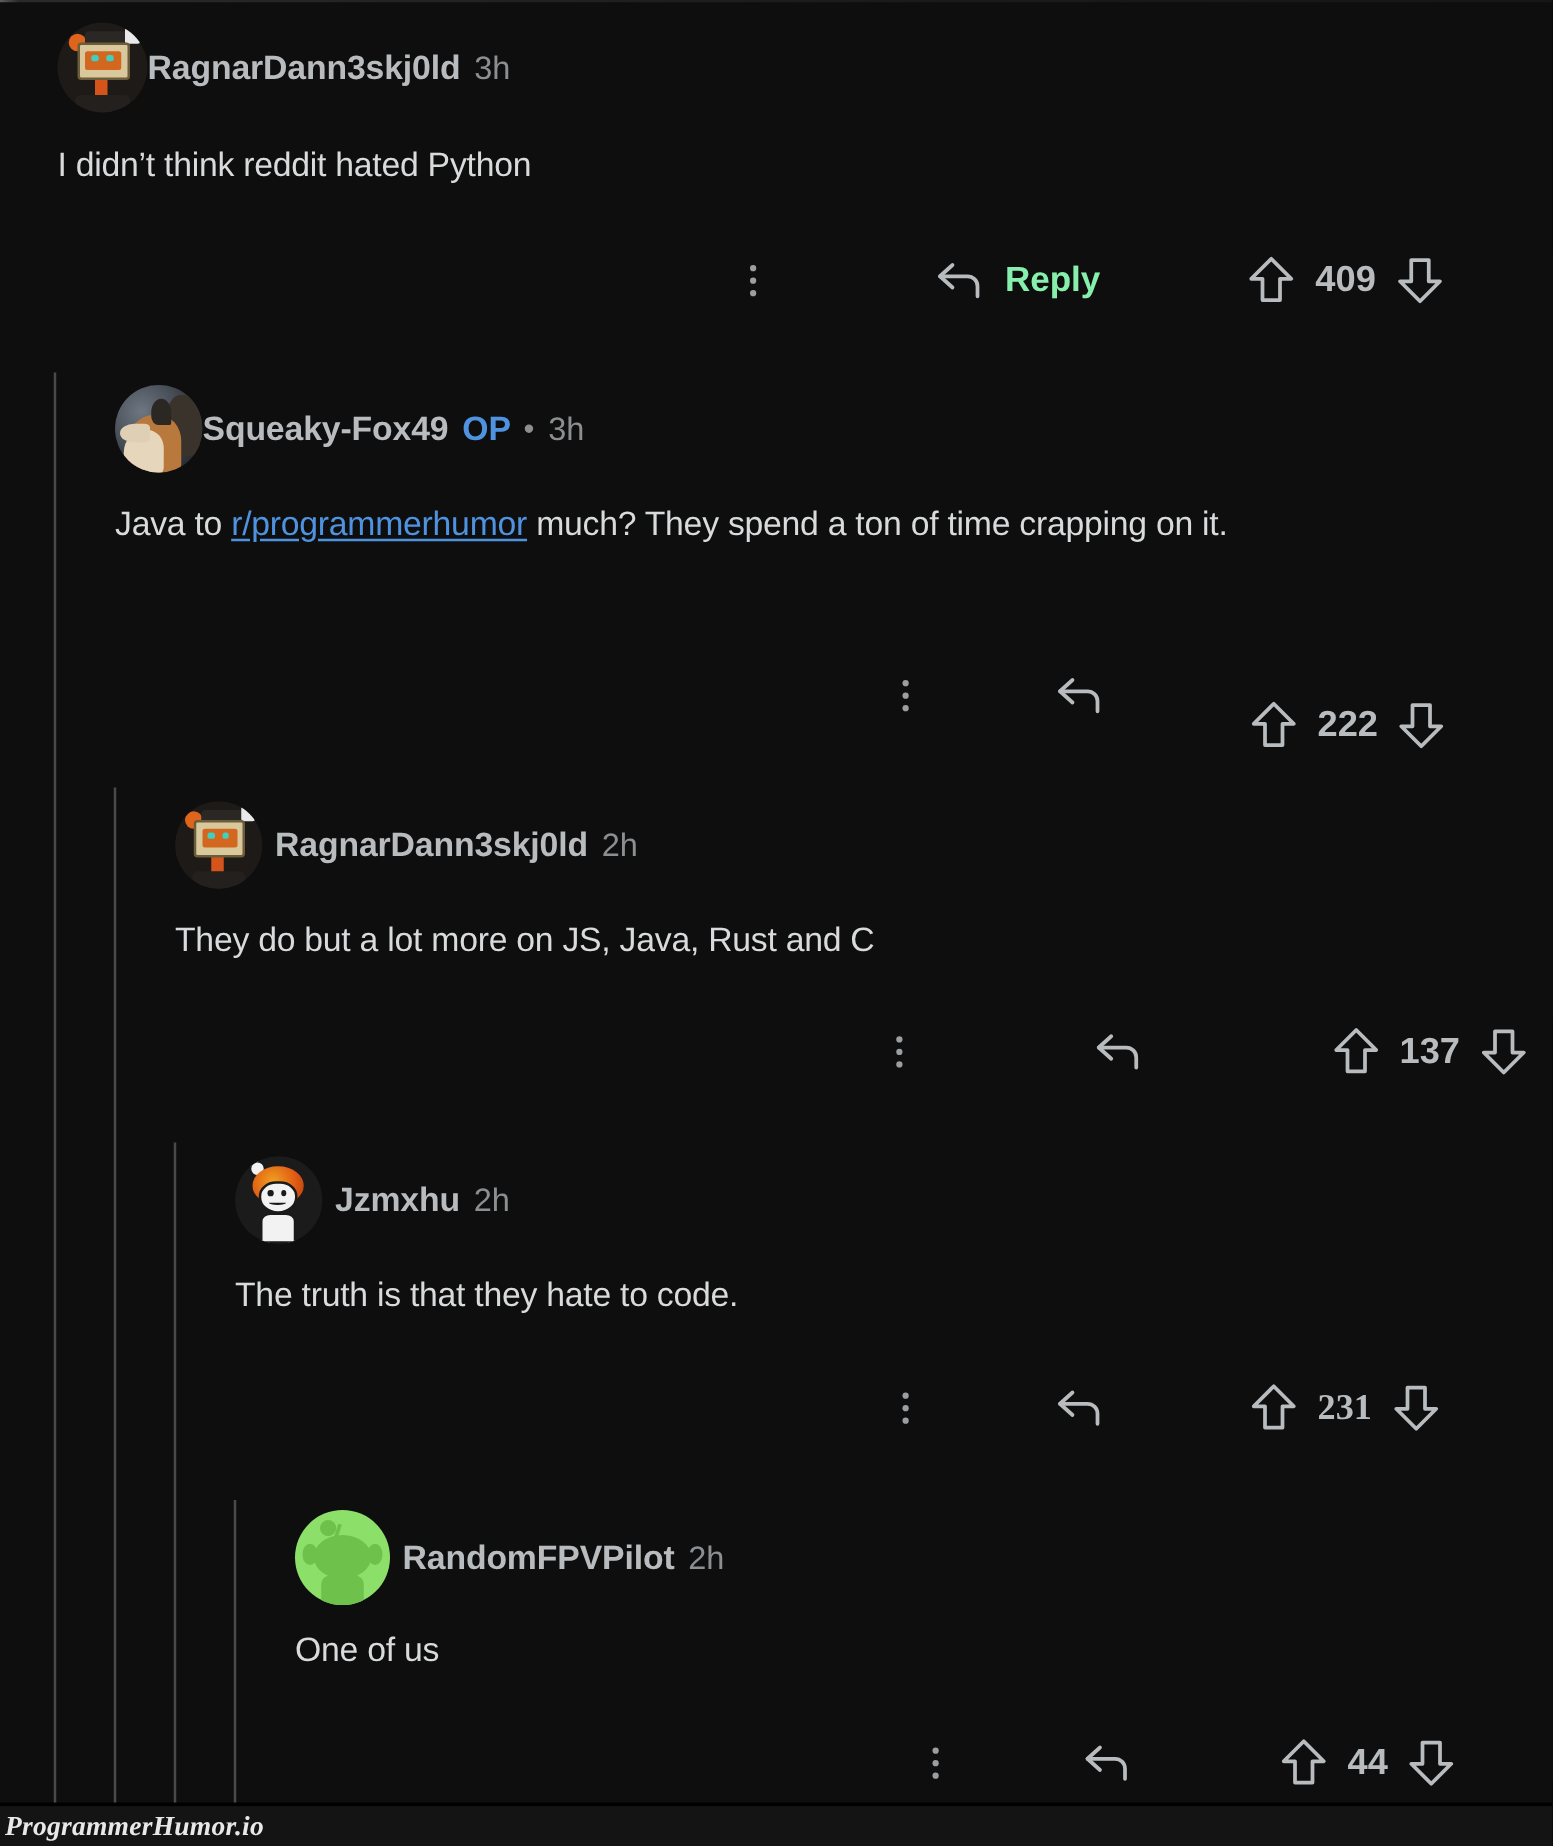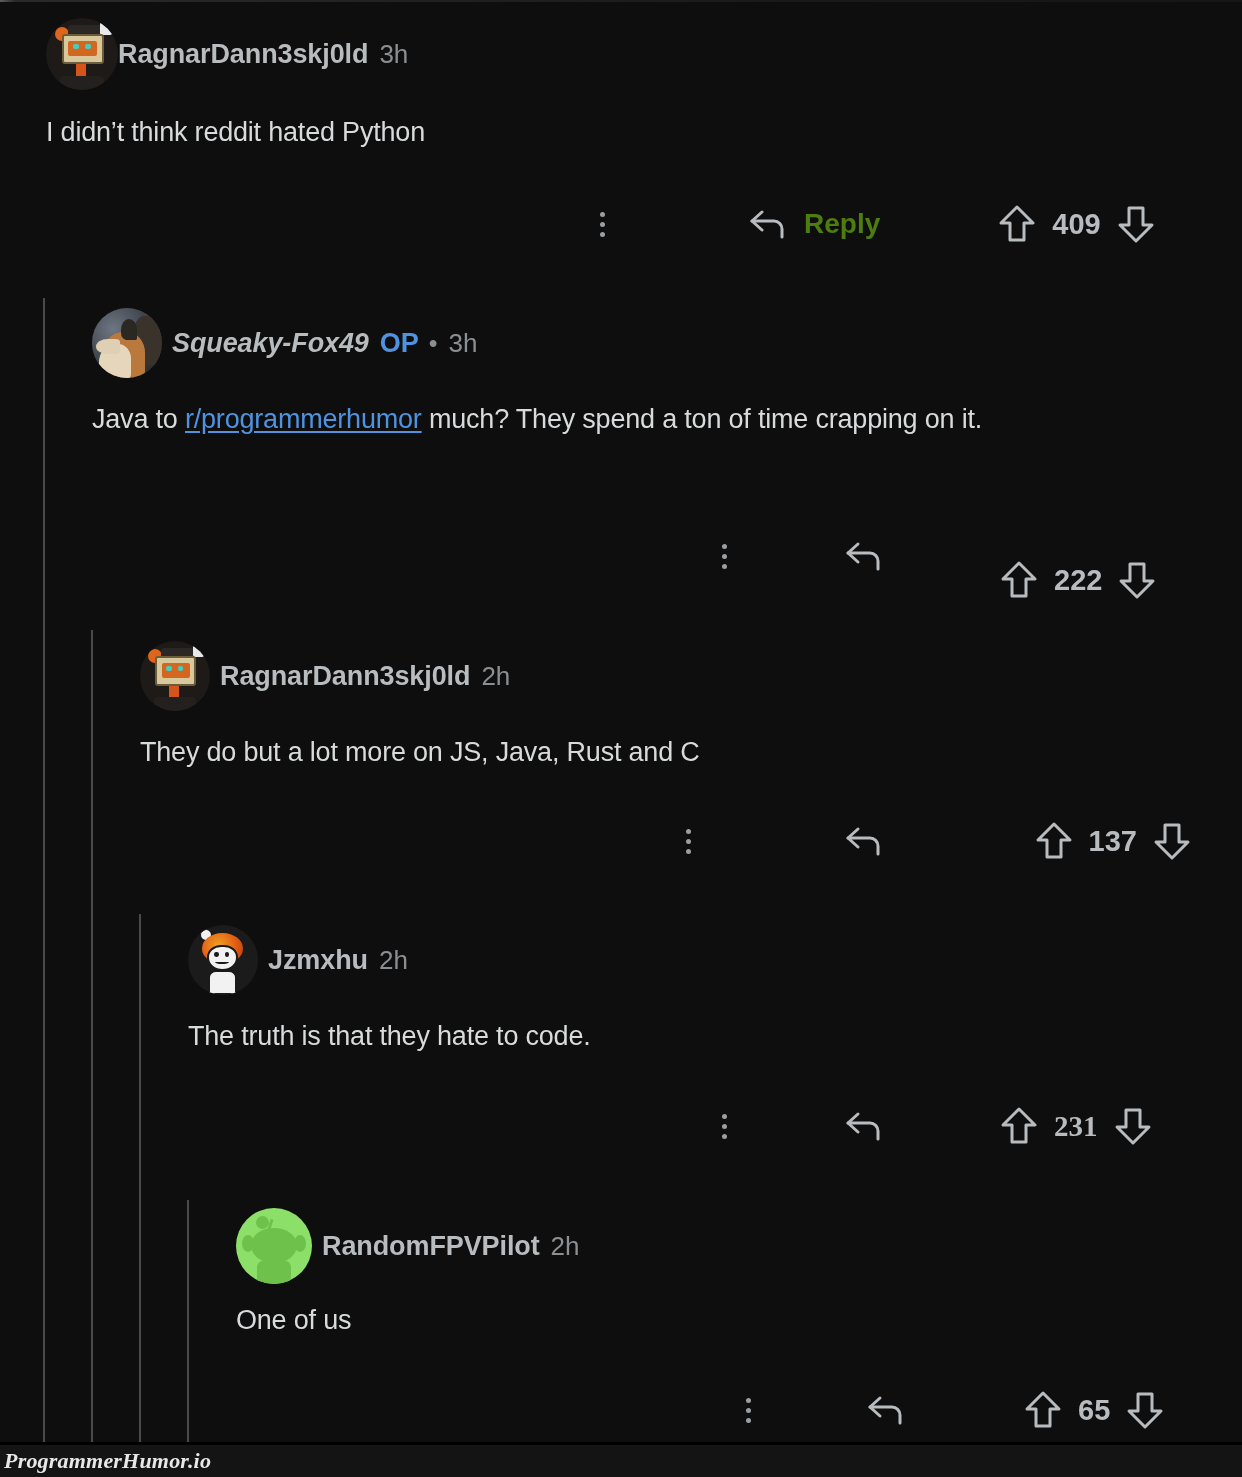--- a/index.html
+++ b/index.html
@@ -127,21 +127,21 @@
   }
 
   .reply-btn {
     display: flex;
     align-items: center;
     gap: 14px;
   }
   .reply-label {
     font-size: 28px;
     font-weight: bold;
-    color: #4d7c0f;
+    color: #86efac;
   }
 
   .vote-group {
     display: flex;
     align-items: center;
     gap: 16px;
   }
   .vote-count {
     font-size: 29px;
     font-weight: bold;
@@ -456,21 +456,21 @@
     <div class="comment" style="left:92px; top:303px; width:1134px;">
       <div class="header-row">
         <div class="avatar av-fox" style="width:70px; height:70px;">
           <div class="bg"></div>
           <div class="dark"></div>
           <div class="body"></div>
           <div class="ear"></div>
           <div class="chest"></div>
           <div class="snout"></div>
         </div>
-        <span class="username" style="margin-left:10px;font-style:italic;">Squeaky-Fox49</span>
+        <span class="username" style="">Squeaky-Fox49</span>
         <span class="op-badge">OP</span>
         <span class="sep-dot">•</span>
         <span class="timestamp">3h</span>
       </div>
       <div class="body-text" style="margin-top:14px; width:1065px;">
         <span>Java to </span><a class="body-link" href="#">r/programmerhumor</a><span> much? They spend a ton of time crapping on it.</span>
       </div>
     </div>
 
     <div class="action-row" style="left:704px; top:526px; width:522px;">
@@ -519,21 +519,21 @@
           <div class="body"></div>
         </div>
         <span class="username" style="margin-left:10px;">RagnarDann3skj0ld</span>
         <span class="timestamp">2h</span>
       </div>
       <div class="body-text" style="margin-top:14px; width:1020px;">
         <span>They do but a lot more on JS, Java, Rust and C</span>
       </div>
     </div>
 
-    <div class="action-row" style="left:669px; top:811px; width:522px;gap:35px;">
+    <div class="action-row" style="left:700px; top:811px; width:522px;gap:35px;">
       <div class="kebab">
           <i></i>
           <i></i>
           <i></i>
         </div>
       <div class="reply-btn" style="margin-left:100px;">
         <span>
           <svg width="42" height="36" viewBox="0 0 42 36">
             <path d="M14 6 L4 15 L14 24" fill="none" stroke="#b8bcbe" stroke-width="3" stroke-linecap="round" stroke-linejoin="round"></path>
             <path d="M4 15 H26 a8 8 0 0 1 8 8 V31" fill="none" stroke="#b8bcbe" stroke-width="3" stroke-linecap="round" stroke-linejoin="round"></path>
@@ -638,21 +638,21 @@
           </svg>
         </span>
         <span class="reply-label"></span>
       </div>
       <div class="vote-group" style="margin-left:102px;">
         <span>
           <svg width="38" height="42" viewBox="0 0 38 42">
             <path d="M19 4 L35 20 H26 V37 H12 V20 H3 Z" fill="none" stroke="#b8bcbe" stroke-width="3" stroke-linejoin="round"></path>
           </svg>
         </span>
-        <span class="vote-count">65</span>
+        <span class="vote-count">44</span>
         <span>
           <svg width="38" height="42" viewBox="0 0 38 42">
             <path d="M19 38 L35 22 H26 V5 H12 V22 H3 Z" fill="none" stroke="#b8bcbe" stroke-width="3" stroke-linejoin="round"></path>
           </svg>
         </span>
       </div>
     </div>
 
   </div>
 

